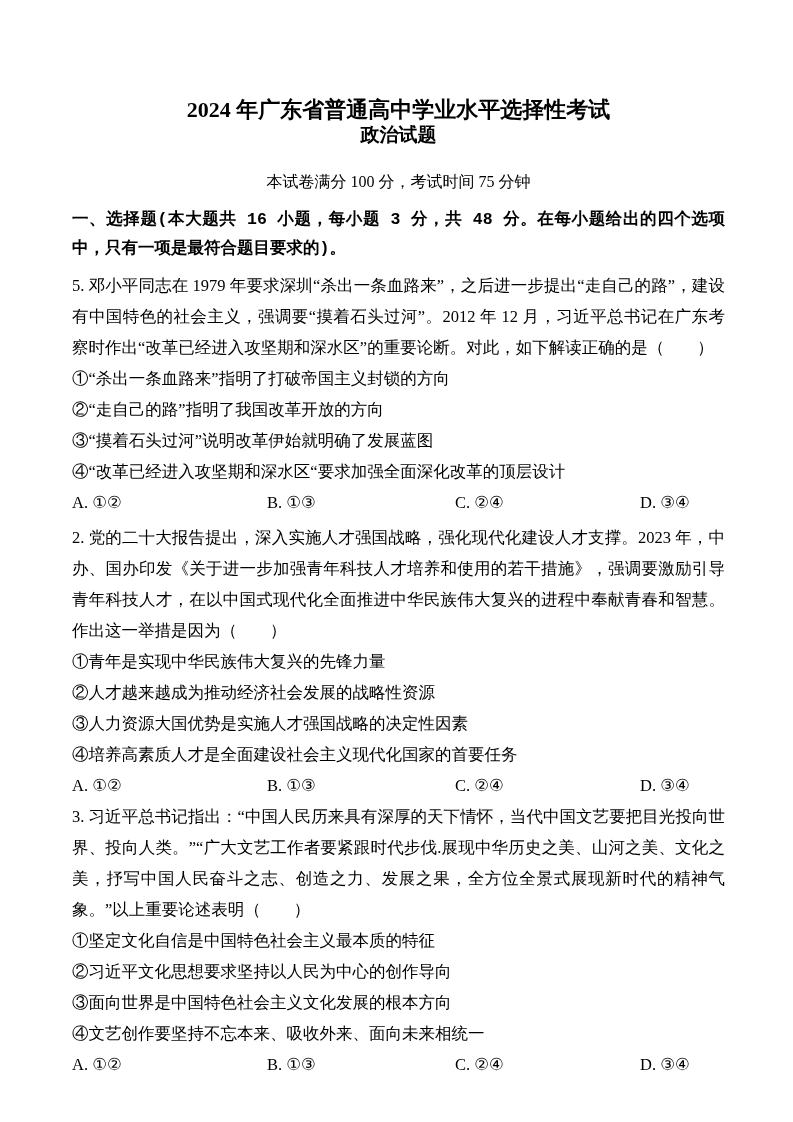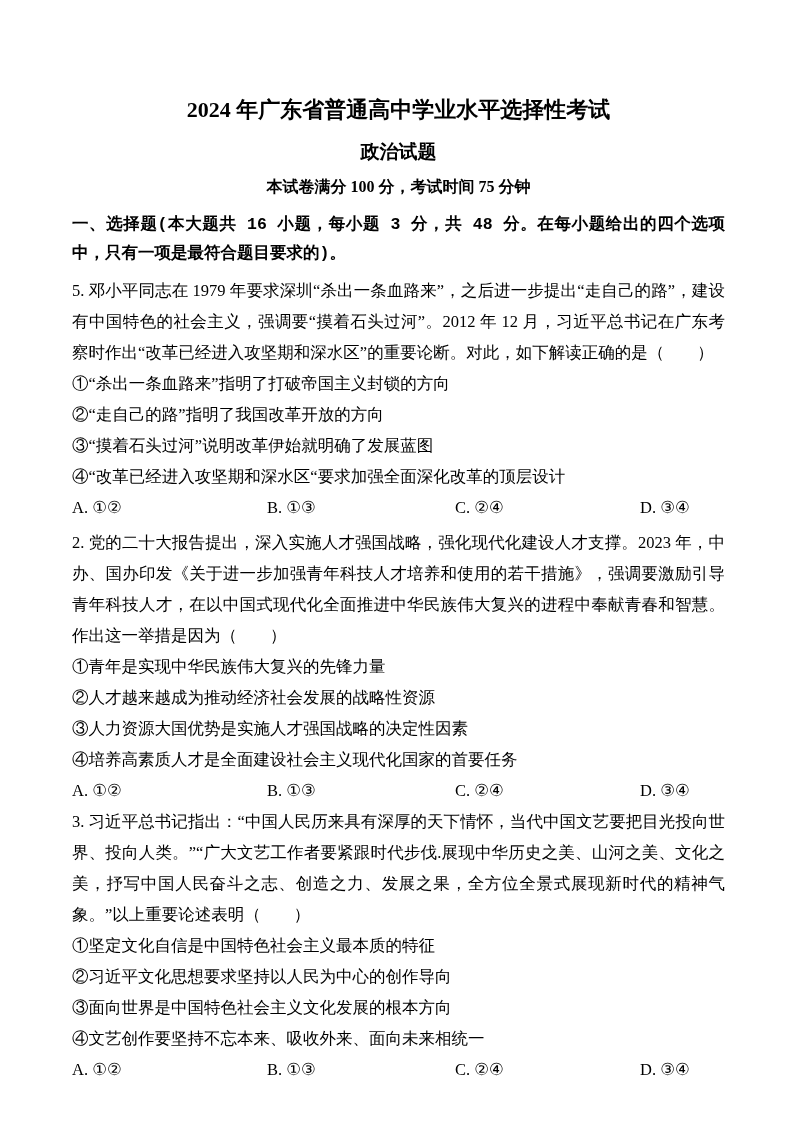--- a/index.html
+++ b/index.html
@@ -26,28 +26,27 @@
     font-weight: bold;
     text-align: center;
     line-height: 26px;
     margin: 0;
   }
   .subtitle {
     font-size: 19px;
     font-weight: bold;
     text-align: center;
     line-height: 23px;
-    margin-top: 17px;
   }
   .exam-info {
     font-size: 16px;
-    font-weight: bold;
+    font-weight: normal;
     text-align: center;
     line-height: 20px;
-    margin-top: 14px;
+    margin-top: 26px;
   }
   .section-header {
     font-size: 16.5px;
     font-weight: bold;
     line-height: 29px;
     margin-top: 13px;
     text-align: justify;
     text-justify: inter-ideograph;
     font-family: Liberation Mono, monospace;
   }

